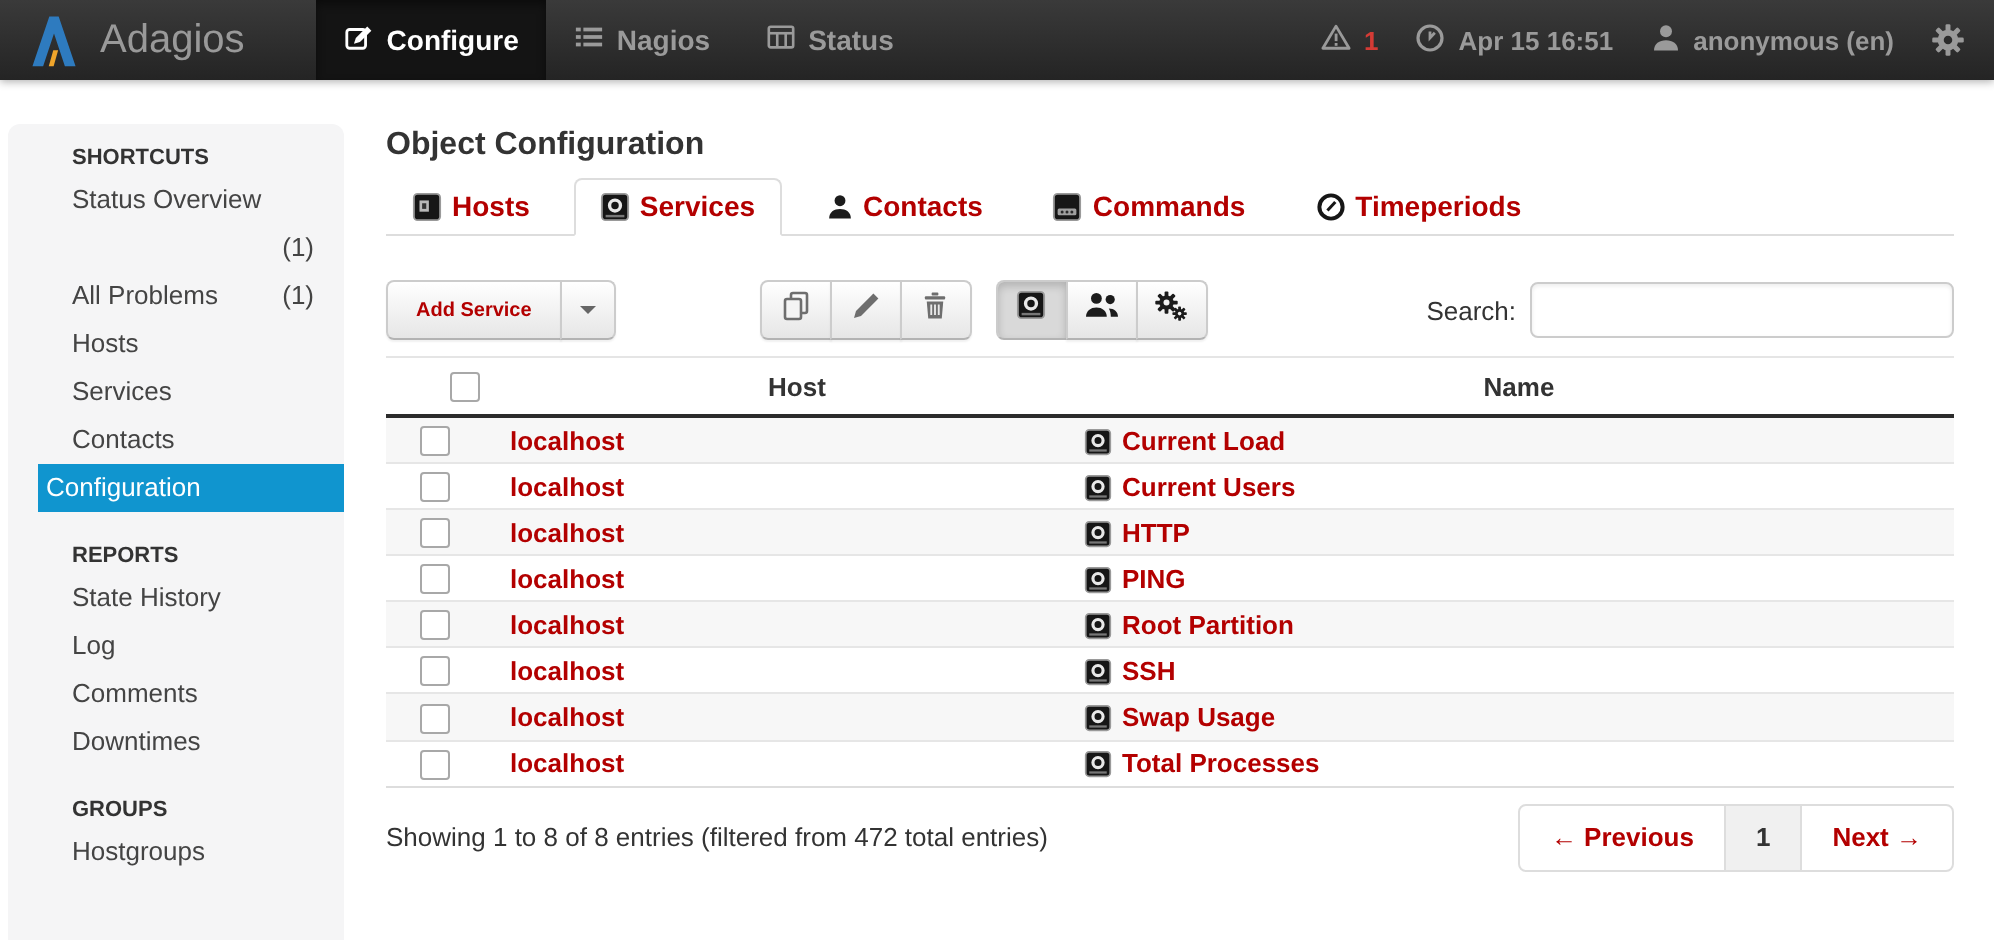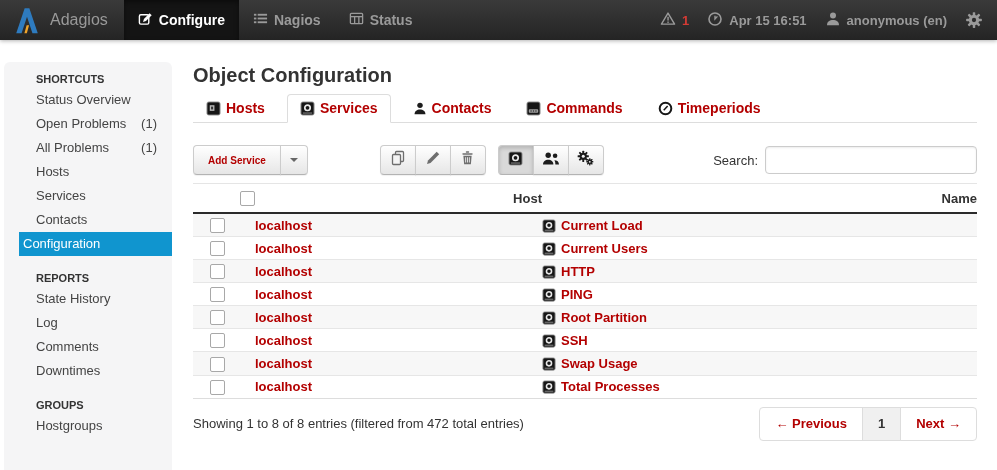--- a/index.html
+++ b/index.html
@@ -5,41 +5,41 @@
   html,body{margin:0;padding:0;}
   body{
     width:997px;height:470px;position:relative;overflow:hidden;
     background:#fff;font-family:"Liberation Sans",sans-serif;color:#333;
   }
   
   .navbar{position:absolute;top:0;left:0;right:0;height:40px;
     background:linear-gradient(#3a3a3a,#242424);
     display:flex;align-items:center;box-shadow:0 1px 4px rgba(0,0,0,.3);}
   .logo{margin:0 8px 0 12px;display:flex;align-items:center;cursor:pointer;}
-  .brand{color:#999;font-size:16px;margin-right:16px;cursor:pointer;}
+  .brand{color:#999;font-size:20px;margin-right:36px;cursor:pointer;}
   .nav-item{height:40px;display:flex;align-items:center;gap:6px;padding:0 14px;
     color:#9a9a9a;font-weight:bold;font-size:14px;cursor:pointer;}
   .nav-item.active{background:#141414;color:#fff;box-shadow:inset 0 2px 5px rgba(0,0,0,.45);}
   .nav-right{margin-left:auto;display:flex;align-items:center;gap:18px;
     padding-right:14px;color:#9a9a9a;font-weight:bold;font-size:13px;}
   .nav-right .cell{display:flex;align-items:center;gap:6px;cursor:pointer;}
   .alert-count{color:#d43b35;font-weight:bold;}
   
   .sidebar{position:absolute;left:4px;top:62px;width:168px;height:420px;
     background:#f5f5f6;border-radius:6px;padding-top:7px;box-sizing:border-box;
     font-size:13px;color:#444;}
   .side-header{font-size:11px;font-weight:bold;color:#333;
     padding:4px 15px 3px 32px;margin-top:12px;}
   .side-section:first-child .side-header{margin-top:0;}
   .side-item{line-height:24px;height:24px;padding:0 15px 0 32px;display:flex;cursor:pointer;}
   .side-badge{margin-left:auto;}
   .side-item.active{background:#1095cf;color:#fff;margin-left:15px;padding-left:4px;}
   
   .main{position:absolute;left:193px;top:62px;width:784px;}
-  .page-title{font-size:20px;font-weight:bold;color:#333;margin:2px 0 7px;}
+  .page-title{font-size:16px;font-weight:bold;color:#333;margin:2px 0 7px;}
   .tabs{display:flex;align-items:flex-end;border-bottom:1px solid #ddd;}
   .tab{display:flex;align-items:center;gap:5px;padding:5px 12px 6px;margin-right:9px;
     color:#b30000;font-weight:bold;font-size:14px;cursor:pointer;
     border:1px solid transparent;border-bottom:none;}
   .tab.active{background:#fff;border:1px solid #ddd;border-bottom:1px solid #fff;
     border-radius:4px 4px 0 0;margin-bottom:-1px;}
   .tab .ticon{display:flex;}
   
   .toolbar{display:flex;align-items:center;margin-top:22px;}
   .btn{display:inline-flex;align-items:center;justify-content:center;height:30px;
@@ -56,21 +56,21 @@
   .btn-group .btn:last-child{border-radius:0 4px 4px 0;}
   .btn-icon.pressed{background:#d9d9d9;box-shadow:inset 0 2px 4px rgba(0,0,0,.18);}
   .g2{margin-left:72px;}
   .g3{margin-left:12px;}
   .search{margin-left:auto;display:flex;align-items:center;gap:7px;font-size:13px;color:#333;}
   .search-input{width:212px;height:28px;box-sizing:border-box;border:1px solid #ccc;border-radius:4px;
     box-shadow:inset 0 1px 2px rgba(0,0,0,.08);padding:0 8px;font:13px "Liberation Sans",sans-serif;}
   
   table.obj-table{width:100%;border-collapse:collapse;margin-top:8px;font-size:13px;
     border-bottom:1px solid #ddd;}
-  .obj-table thead th{text-align:right;padding:6px 0;color:#333;font-weight:bold;
+  .obj-table thead th{text-align:center;padding:6px 0;color:#333;font-weight:bold;
     border-top:1px solid #e5e5e5;border-bottom:2px solid #2b2b2b;}
   .obj-table tbody tr{border-top:1px solid #e6e6e6;}
   .obj-table tbody tr:first-child{border-top:none;}
   .obj-table tbody tr:nth-child(odd){background:#f7f7f7;}
   .obj-table td{padding:3px 0;}
   .c-check{padding-left:17px !important;width:45px;}
   .red-link{color:#b30000;font-weight:bold;text-decoration:none;cursor:pointer;}
   .checkbox{display:inline-block;width:13px;height:13px;background:#fff;border:1px solid #a8a8a8;
     border-radius:2px;vertical-align:middle;cursor:pointer;}
   .svc-ic{display:inline-flex;vertical-align:-3px;margin-right:5px;}
@@ -184,21 +184,20 @@
 <div class="sidebar">
   <div class="side-section">
     <div class="side-header">SHORTCUTS</div>
 
       <div class="side-item">
         <span class="side-label">Status Overview</span>
         <span class="side-badge"></span>
       </div>
 
       <div class="side-item">
-        <span class="side-label">Open Problems</span>
         <span class="side-badge">(1)</span>
       </div>
 
       <div class="side-item">
         <span class="side-label">All Problems</span>
         <span class="side-badge">(1)</span>
       </div>
 
       <div class="side-item">
         <span class="side-label">Hosts</span>

